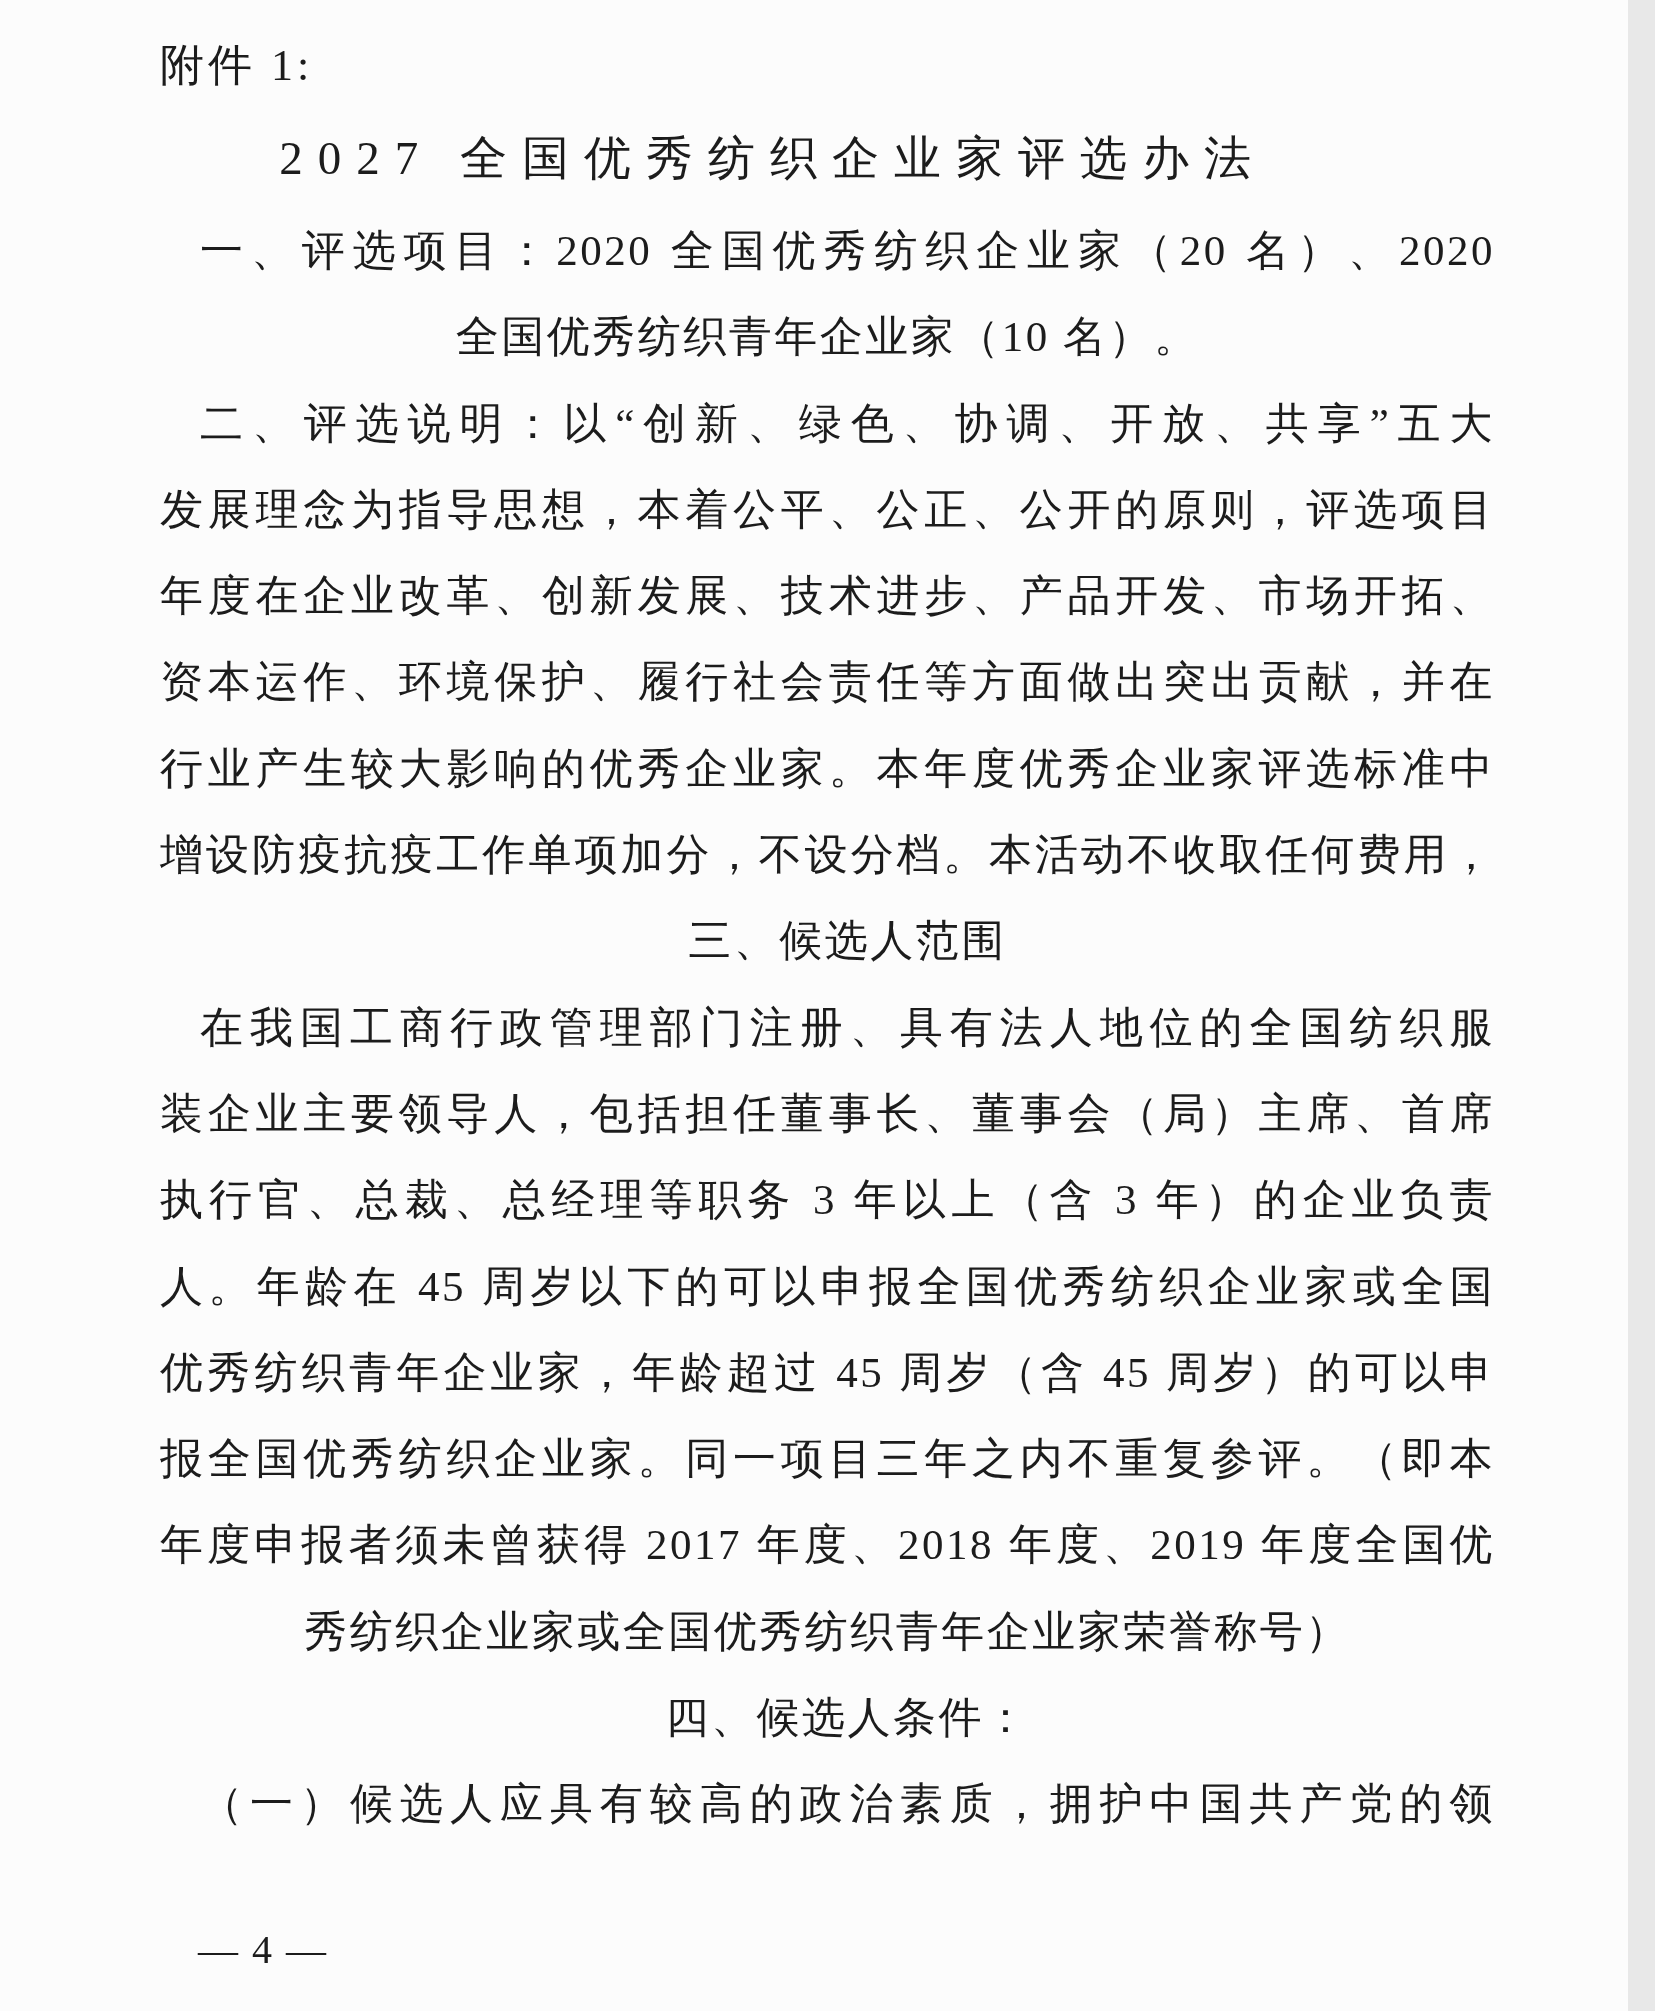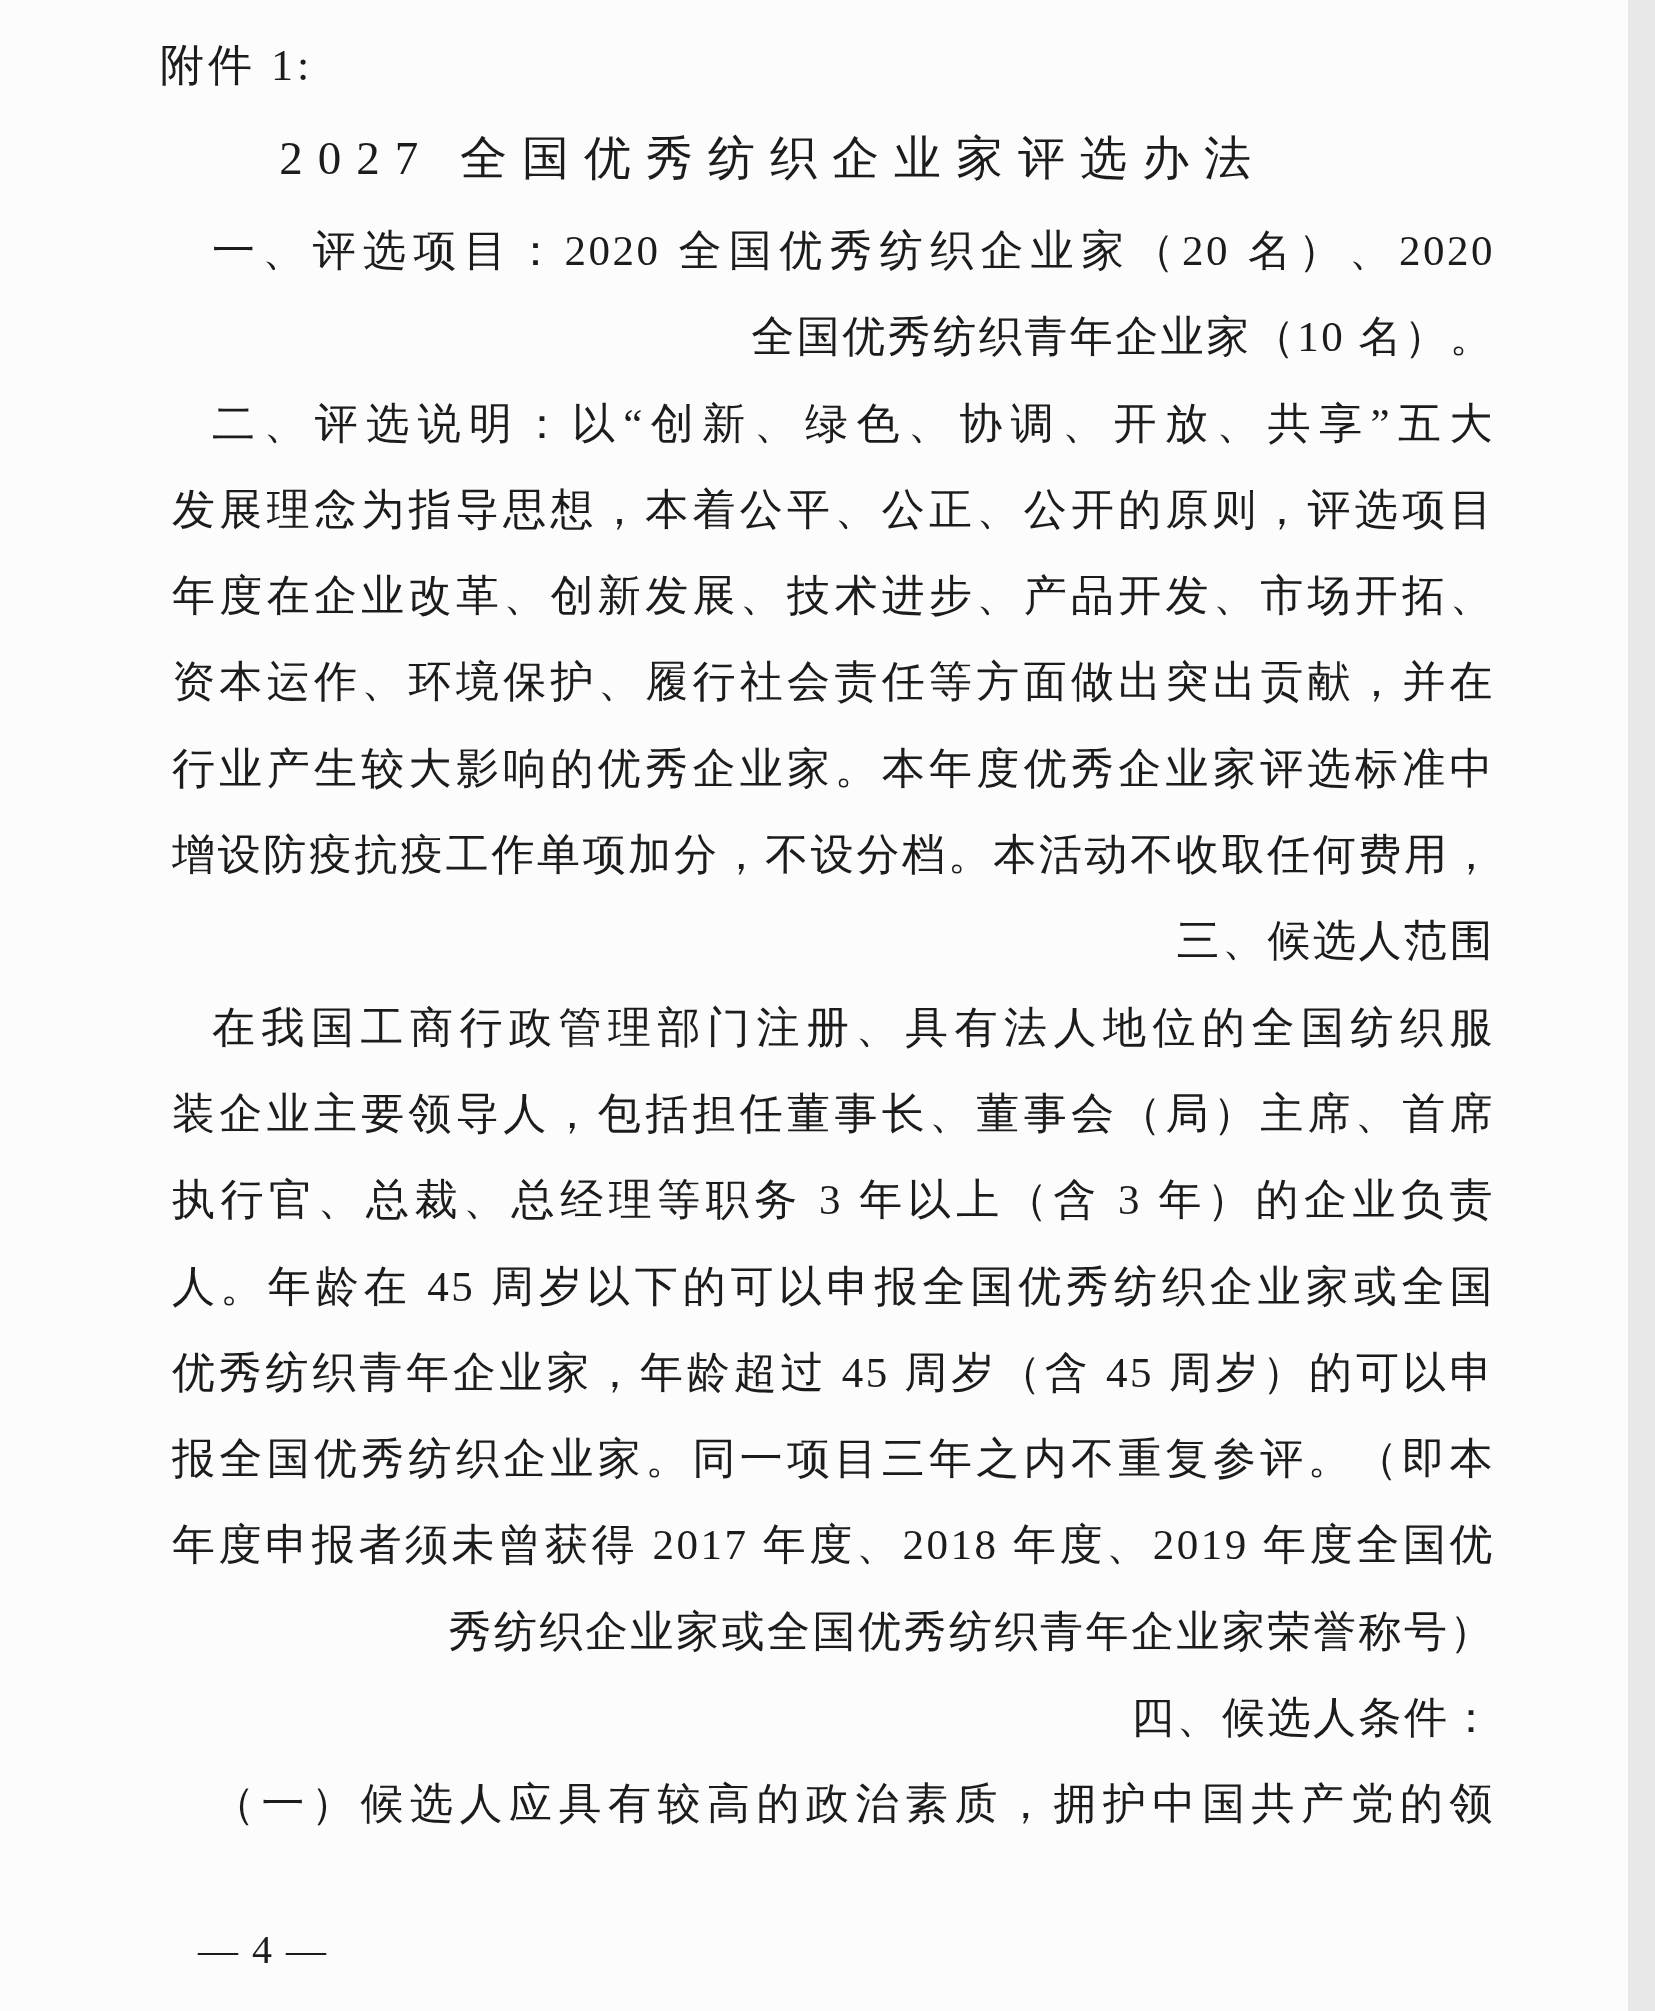--- a/index.html
+++ b/index.html
@@ -40,27 +40,26 @@
     position: absolute;
     left: 160px;
     top: 208px;
     width: 1335px;
     font-size: 43px;
     letter-spacing: 2.5px;
   }
   .line {
     height: 86.3px;
     line-height: 86.3px;
-    text-align: right;
+    text-align: center;
   }
   .line.indent { text-indent: 40px; }
   .line.j {
     text-align: justify;
     text-align-last: justify;
-    margin-left: 12px;
   }
   .page-number {
     position: absolute;
     left: 198px;
     top: 1922px;
     font-size: 40px;
     line-height: 56px;
     letter-spacing: 2px;
     white-space: nowrap;
   }

